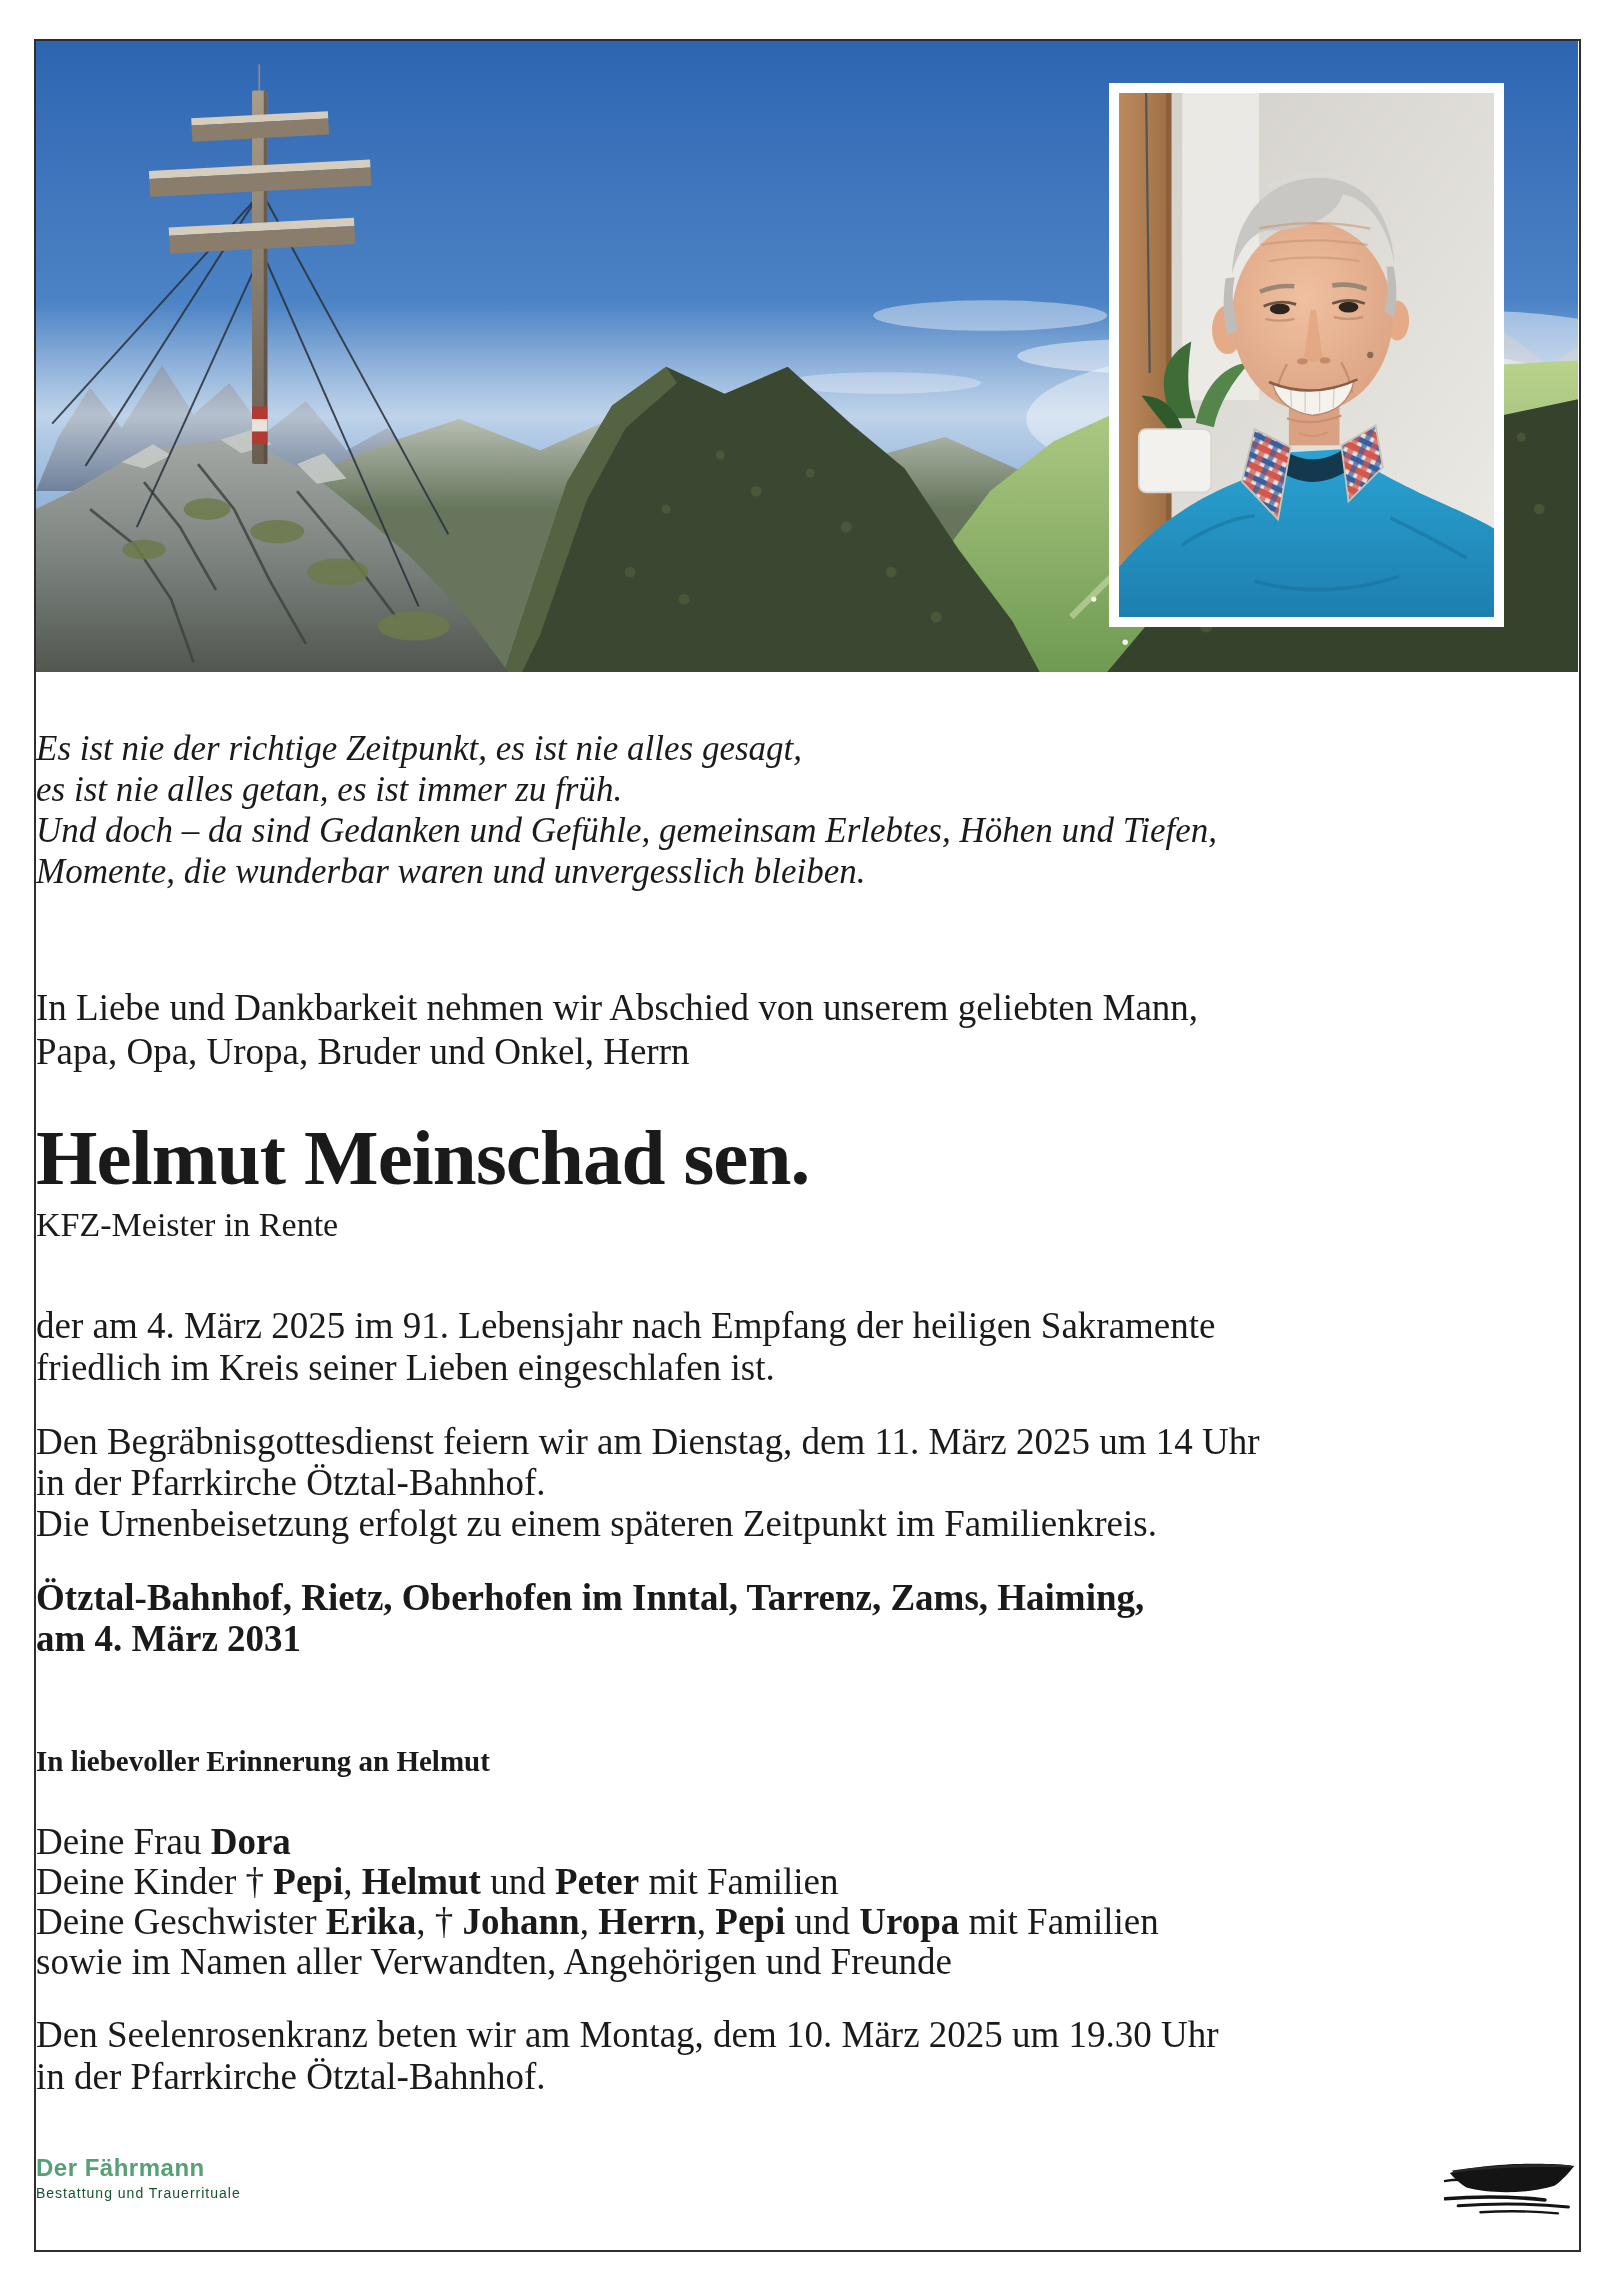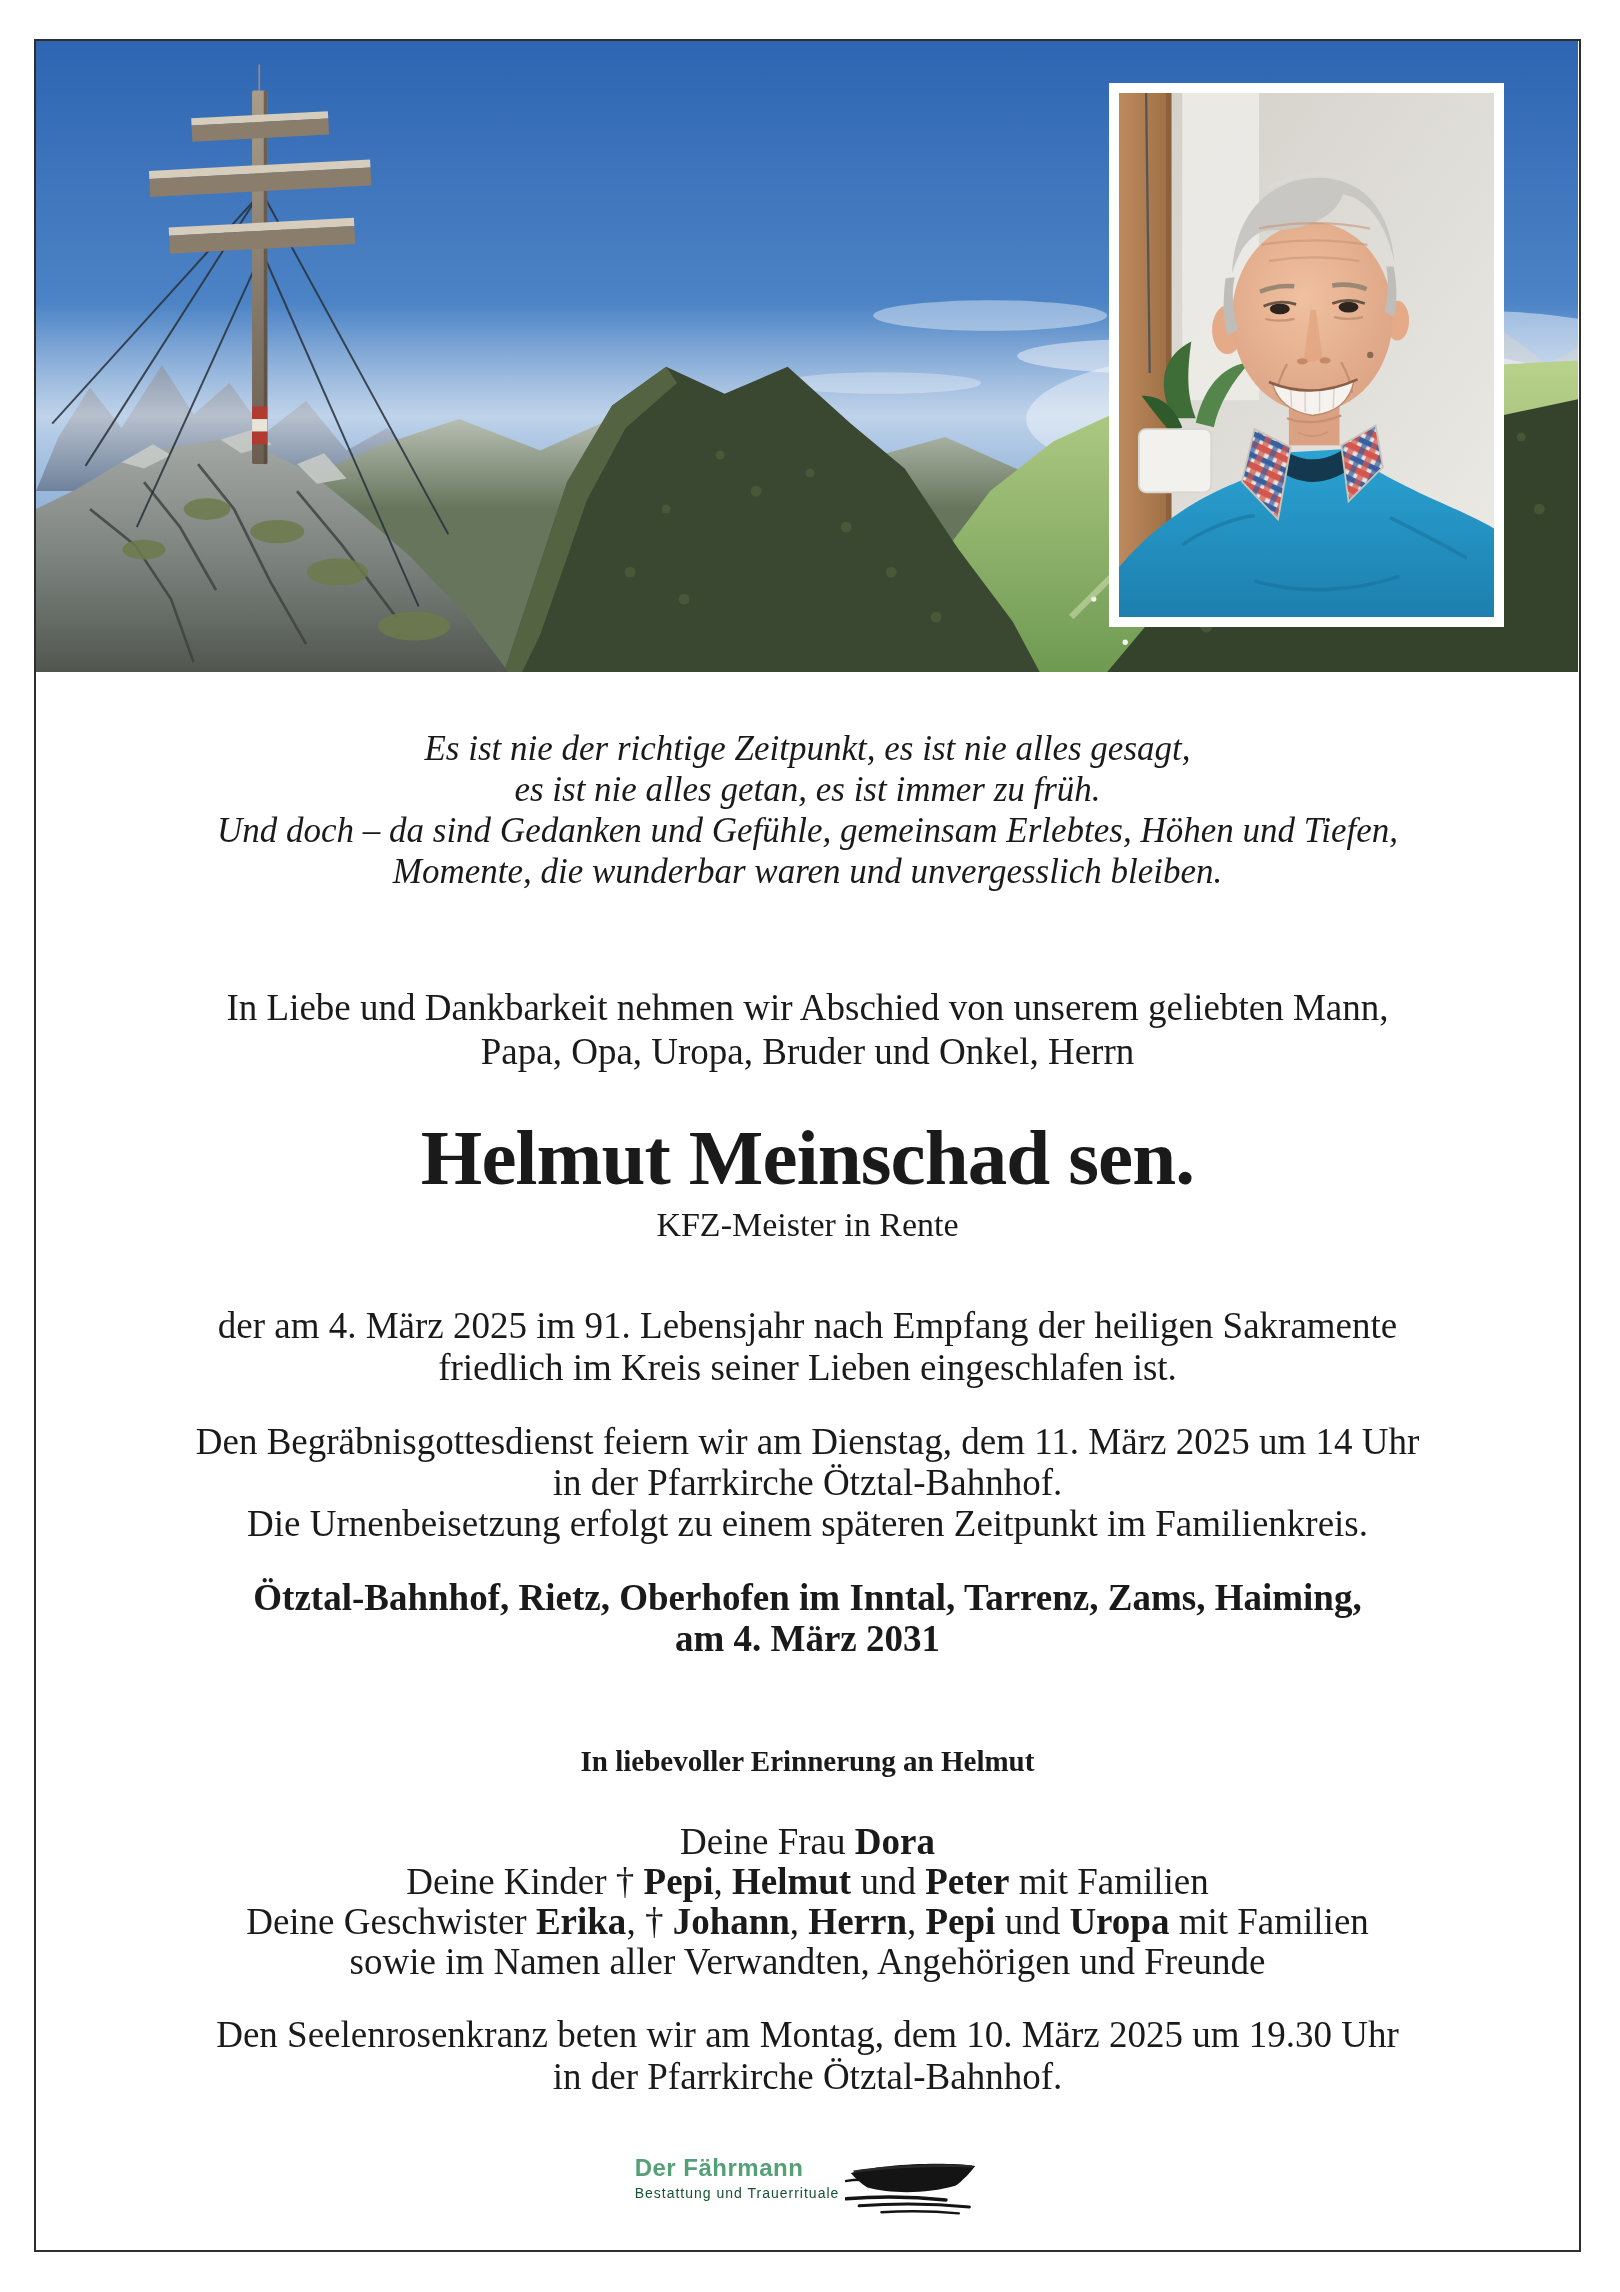--- a/index.html
+++ b/index.html
@@ -27,36 +27,36 @@
   .photo > svg.scene { display:block; width:1542px; height:631px; }
   .portrait {
     position:absolute; left:1073px; top:42px;
     width:395px; height:544px;
     border:10.8px solid #ffffff;
     box-sizing:border-box;
     background:#d9d6d0;
   }
   .portrait svg { display:block; width:100%; height:100%; }
 
-  .tc { text-align:center; }
+  .tc { text-align:left; }
   .poem       { margin-top:56px;  font-style:italic; font-size:35px; line-height:41px; }
   .intro      { margin-top:94px; font-size:37px; line-height:44px; }
   .name       { margin-top:40px;  font-size:79px; line-height:88px; font-weight:bold; letter-spacing:-0.9px; }
   .profession { margin-top:1.8px;   font-size:34px; line-height:41px; }
   .death      { margin-top:60px;  font-size:37px; line-height:42px; }
   .funeral    { margin-top:32px;  font-size:37px; line-height:41px; }
   .places     { margin-top:33px;  font-size:37px; line-height:41px; font-weight:bold; }
   .mem-head   { margin-top:78px; font-size:29px; line-height:49px; font-weight:bold; }
   .family     { margin-top:36px;  font-size:37px; line-height:40px; }
   .rosary     { margin-top:32px;  font-size:37px; line-height:42px; }
   .b { font-weight:bold; }
 
   .footer {
     margin-top:56px;
-    display:flex; justify-content:center; align-items:flex-start;
+    display:flex; justify-content:space-between; align-items:flex-start;
     gap:6px;
     font-family:"Liberation Sans", sans-serif;
   }
   .logo-text { text-align:left; }
   .logo-title { color:#55a077; font-size:24px; font-weight:bold; letter-spacing:0.5px; }
   .logo-sub   { color:#14532d; font-size:14px; letter-spacing:1px; margin-top:3.6px; }
   .boat { margin-top:-3.6px; }
 </style>
 </head>
 <body>

